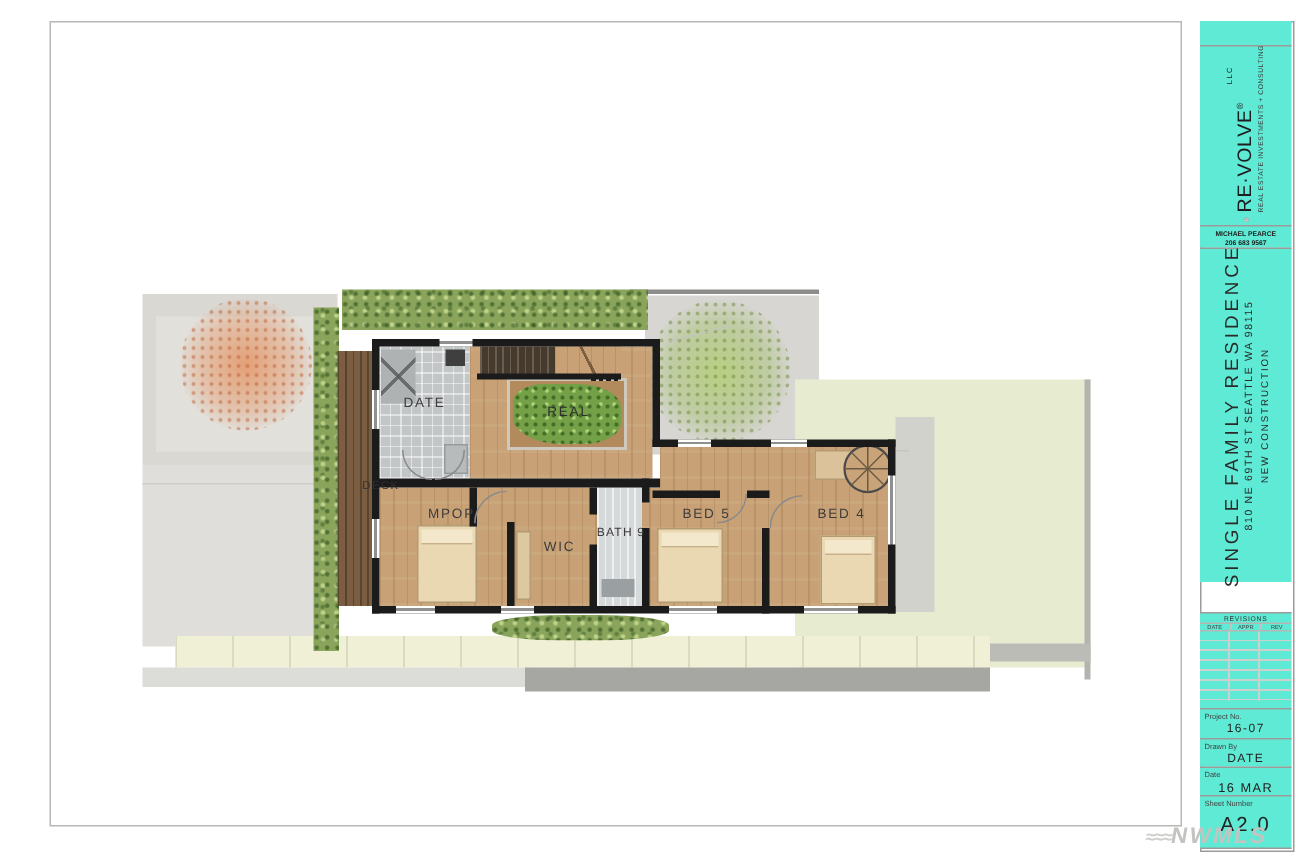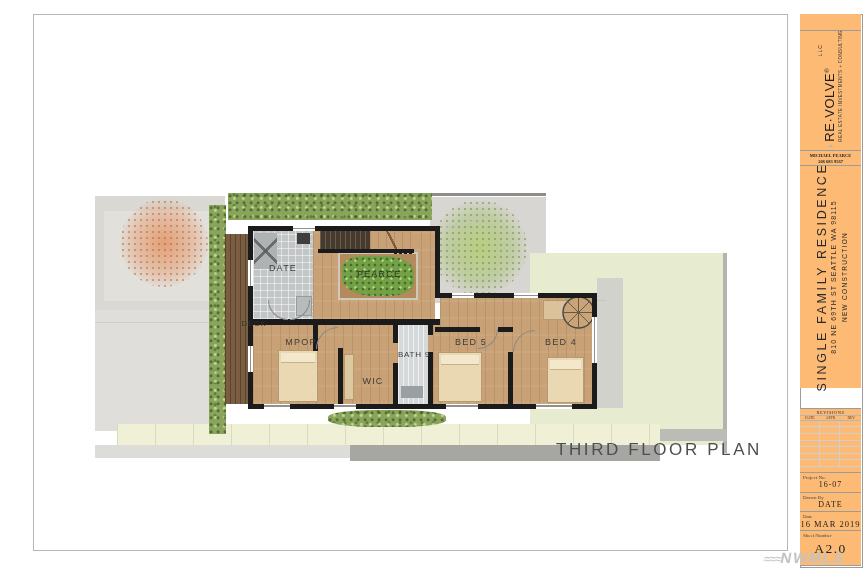--- a/index.html
+++ b/index.html
@@ -135,28 +135,28 @@
   .mbath-van{left:296px;top:296px;width:16px;height:20px;background:#b7bbbc;border:1px solid #979b9c;box-sizing:border-box;}
   .bath2-sink{left:401px;top:386px;width:22px;height:12px;background:#9aa0a2;}
   .spiral{left:562px;top:296px;}
 
   
   .rlabel{color:#3c3c3c;font-size:9px;letter-spacing:1.2px;text-align:center;white-space:nowrap;}
   .l-mbath{left:252px;top:263px;width:62px;}
   .l-court{left:344px;top:269px;width:70px;color:#2e2e2e;}
   .l-deck{left:228px;top:319px;width:52px;font-size:7.5px;letter-spacing:1px;color:#2f2f2f;}
   .l-mbed{left:277px;top:337px;width:48px;}
-  .l-wic{left:352px;top:376px;width:42px;}
+  .l-wic{left:352px;top:359px;width:42px;}
   .l-bath2{left:391px;top:350px;width:46px;font-size:8px;letter-spacing:.8px;}
   .l-bed2{left:447px;top:337px;width:48px;}
   .l-bed3{left:537px;top:337px;width:48px;}
   .plan-title{left:556px;top:440px;width:180px;font-size:17px;letter-spacing:2.6px;color:#4e4e4e;text-align:right;}
 
   
-  .tb-box{position:absolute;left:800px;width:61px;border-top:1px solid #9b9b99;box-sizing:border-box;background:#fdba74;font-family:Liberation Serif, serif;}
+  .tb-box{position:absolute;left:800px;width:61px;border-top:1px solid #9b9b99;box-sizing:border-box;background:#5eead4;}
   .tb-top{top:14px;height:16px;border-top:none;}
   .tb-logo{top:30px;height:120px;}
   .tb-pearce{top:150px;height:15px;text-align:center;}
   .tb-project{top:165px;height:223px;}
   .tb-rev{top:408px;height:64px;}
   .tb-f1{top:472px;height:20px;}
   .tb-f2{top:492px;height:19px;}
   .tb-f3{top:511px;height:19px;}
   .tb-f4{top:530px;height:36px;border-bottom:1px solid #9b9b99;}
 
@@ -287,29 +287,28 @@
   <div class="abs win-v n9"></div>
   <div class="abs win-v n10"></div>
 
   <div class="abs arc arc-mbath"></div>
   <div class="abs arc arc-mbath2"></div>
   <div class="abs arc arc-mbed"></div>
   <div class="abs arc arc-bed2"></div>
   <div class="abs arc arc-bed3"></div>
 
   <div class="abs rlabel l-mbath">DATE</div>
-  <div class="abs rlabel l-court">PEARCE</div>
+  <div class="abs rlabel l-court">REAL</div>
   <div class="abs rlabel l-deck">DECK</div>
   <div class="abs rlabel l-mbed">MPOP</div>
   <div class="abs rlabel l-wic">WIC</div>
   <div class="abs rlabel l-bath2">BATH 9</div>
   <div class="abs rlabel l-bed2">BED 5</div>
   <div class="abs rlabel l-bed3">BED 4</div>
 
-  <div class="abs rlabel plan-title">THIRD FLOOR PLAN</div>
 
   <div class="abs tb-strip"></div>
   <div class="tb-box tb-top"></div>
 
   <div class="tb-box tb-logo"></div>
   <div class="rot logo-rot">
     <svg width="22" height="22" viewBox="0 0 24 24">
       <circle cx="12" cy="12" r="10.5" fill="#d8d8d6" stroke="#7e7e7c" stroke-width="1"></circle>
       <path d="M12 1.5 A10.5 10.5 0 0 1 22.5 12 A8 8 0 0 1 14.5 20 A6 6 0 0 1 8.5 14 A4.2 4.2 0 0 1 12.7 9.8 A3 3 0 0 1 15.7 12.8" fill="none" stroke="#6a6a68" stroke-width="1.1"></path>
       <path d="M12 12 L12 1.5 M12 12 L21 6 M12 12 L22.5 12" stroke="#8c8c8a" stroke-width=".7"></path>

